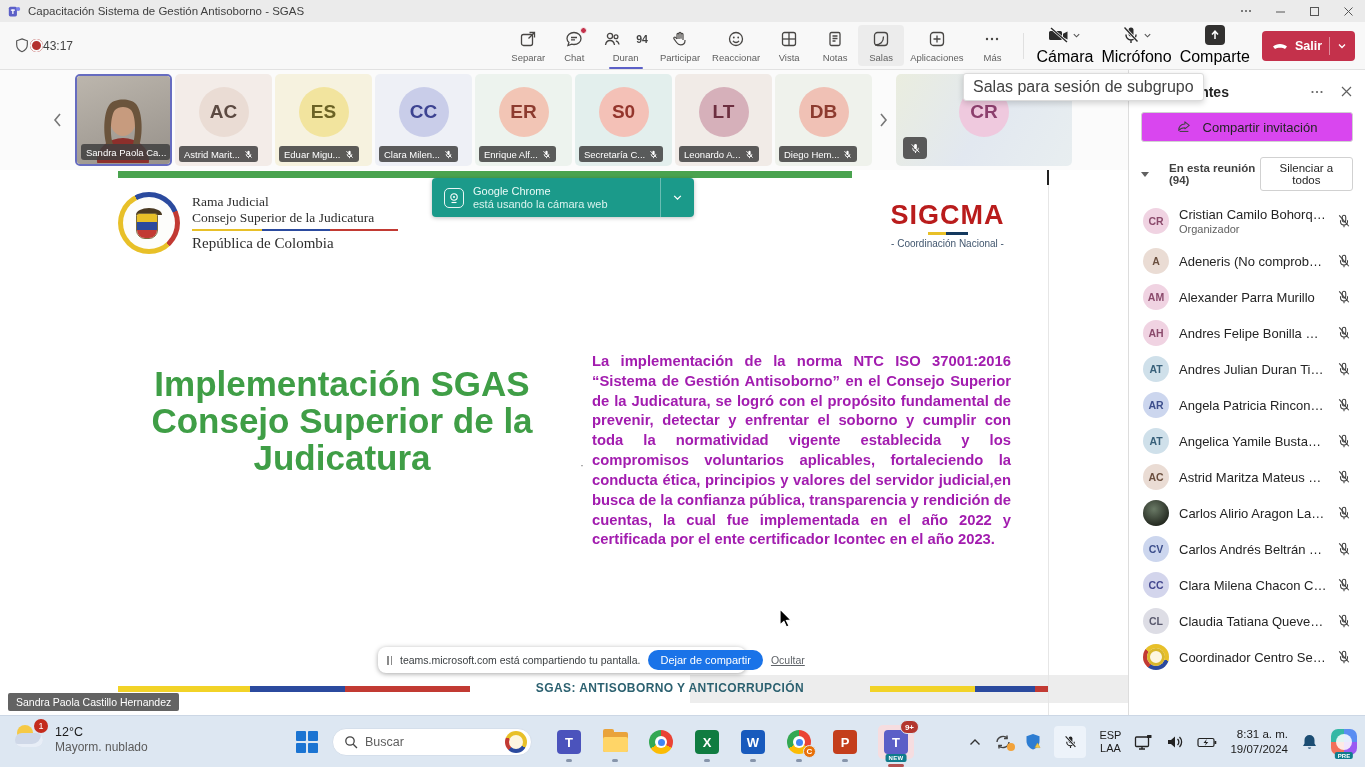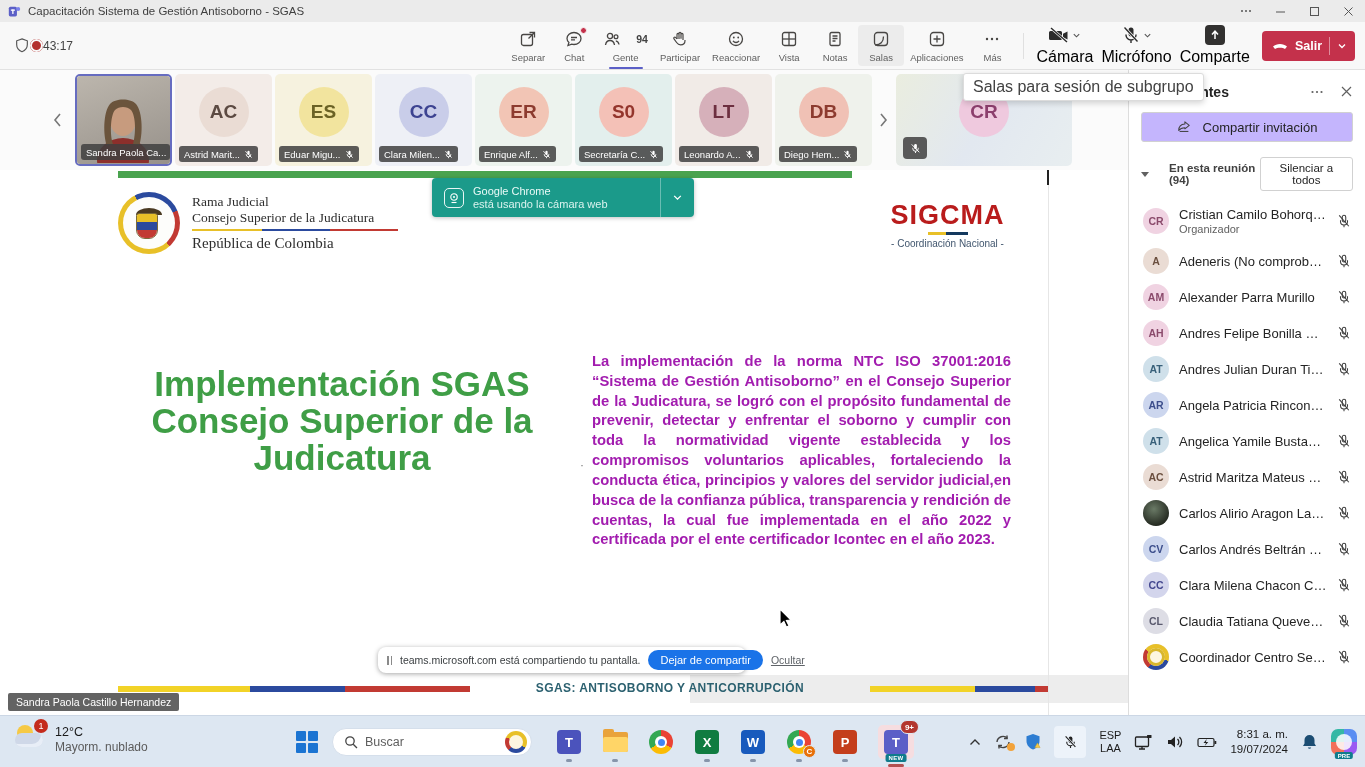--- a/index.html
+++ b/index.html
@@ -89,21 +89,21 @@
 
   
   .panel { position:absolute; left:1128px; top:70px; width:237px; height:645px; background:#fff; border-left:1px solid #dddddd; padding:14px 12px 0; overflow:hidden; }
   .panel-head { display:flex; align-items:center; }
   .panel-head .ttl { font-size:14px; font-weight:bold; color:#242424; }
   .panel-head .ics { margin-left:auto; display:flex; gap:16px; color:#616161; }
   .search-wrap { position:relative; margin-top:22px; }
   .search-wrap input { width:100%; height:28px; border:1px solid #e0e0e0; border-bottom:2px solid #8a8a8a; font-size:12.5px; padding:0 28px 0 8px; color:#242424; background:#fff; outline:none; font-family:inherit; }
   .search-wrap input::placeholder { color:#707070; }
   .search-ic { position:absolute; right:8px; top:7px; color:#555; }
-  .invite-btn { margin-top:12px; width:100%; height:30px; border:1px solid #d1d1d1; border-radius:3px; background:#c4b5fd; display:flex; align-items:center; justify-content:center; gap:12px; font-size:13px; color:#242424; }
+  .invite-btn { margin-top:12px; width:100%; height:30px; border:1px solid #d1d1d1; border-radius:3px; background:#d946ef; display:flex; align-items:center; justify-content:center; gap:12px; font-size:13px; color:#242424; }
   .sec-row { margin-top:15px; display:flex; align-items:center; }
   .sec-lbl { display:flex; align-items:center; gap:20px; font-size:11.5px; font-weight:bold; color:#424242; }
   .caret-dn { width:0; height:0; border-left:4px solid transparent; border-right:4px solid transparent; border-top:5px solid #616161; }
   .muteall-btn { margin-left:auto; border:1px solid #d1d1d1; border-radius:3px; background:#fff; font-size:11.5px; color:#242424; padding:4px 9px; }
   .plist { margin-top:8px; }
   .p-row { display:flex; align-items:center; gap:10px; height:36px; padding:0 2px; }
   .p-row.two { height:44px; }
   .p-avatar { position:relative; width:26px; height:26px; border-radius:50%; flex:0 0 auto; display:flex; align-items:center; justify-content:center; font-size:10.5px; font-weight:bold; background:#e6e6e6; color:#555; }
   .p-photo { position:absolute; inset:0; border-radius:50%; background:radial-gradient(circle at 42% 35%,#6a7a66,#23281f 75%); }
   .p-logo { position:absolute; inset:0; border-radius:50%; background:conic-gradient(#e8c028 0 30%,#2b4a9e 30% 60%,#c23a33 60% 85%,#e8c028 85% 100%); }
@@ -227,21 +227,21 @@
     <div class="tb-btn active">
       <span class="icn">
           <svg width="18" height="18" viewBox="0 0 18 18" fill="none" stroke="#484644" stroke-width="1.3">
             <circle cx="7" cy="6" r="2.6"></circle>
             <path d="M2.5 15c.5-3 2.3-4.5 4.5-4.5S11 12 11.5 15"></path>
             <circle cx="13" cy="6.8" r="1.9"></circle>
             <path d="M12.8 10.9c1.8.2 2.8 1.5 3.2 3.6"></path>
           </svg>
           <span class="cnt">94</span>
         </span>
-      <span class="lbl">Gente</span>
+      <span class="lbl">Duran</span>
     </div>
     <div class="tb-btn">
       <span class="icn">
           <svg width="18" height="18" viewBox="0 0 18 18" fill="none" stroke="#484644" stroke-width="1.2">
             <path d="M6 9V4.4a1 1 0 0 1 2 0V9M8 8.6V3.4a1 1 0 0 1 2 0v5.2M10 8.8V4.4a1 1 0 0 1 2 0V10"></path>
             <path d="M6 8.8L4.6 7.4a1.1 1.1 0 0 0-1.6 1.5l2.6 3.6c1 1.4 2.1 2.3 4 2.3 2.6 0 4.4-1.8 4.4-4.4V10"></path>
           </svg>
         </span>
       <span class="lbl">Participar</span>
     </div>

